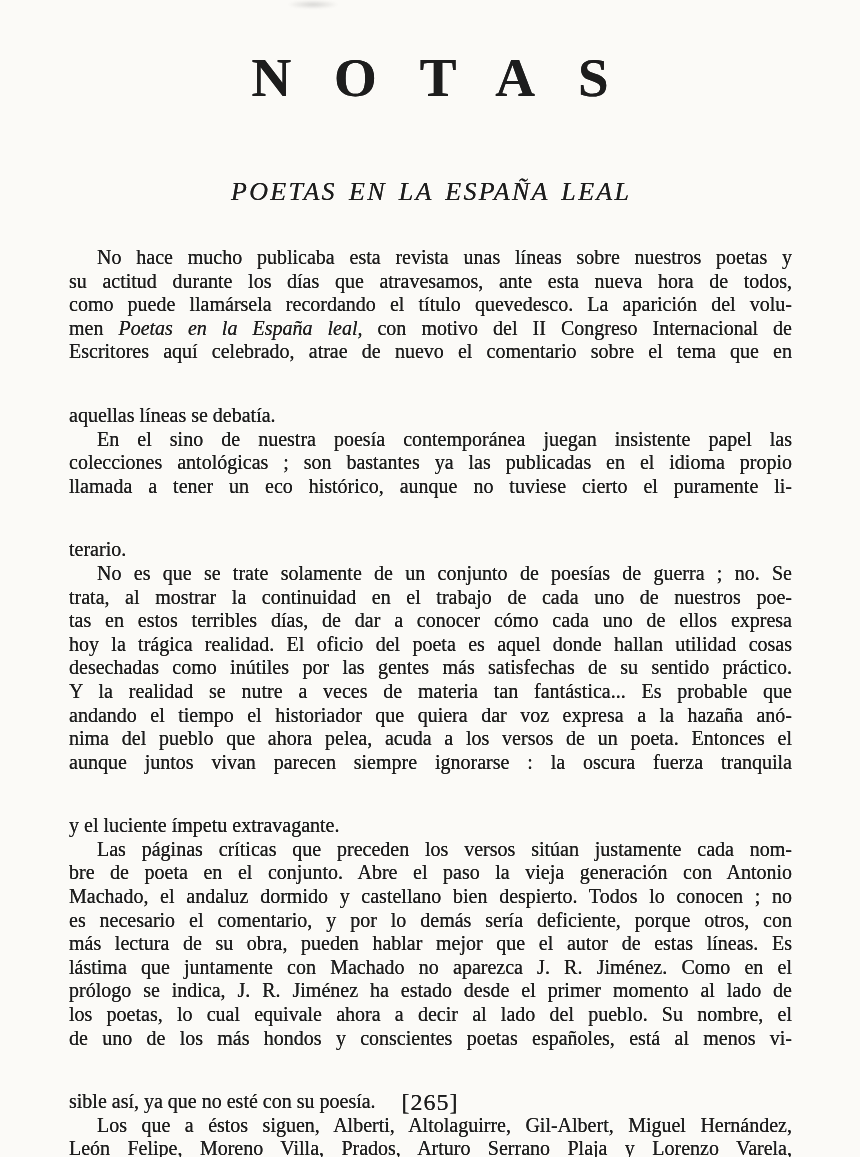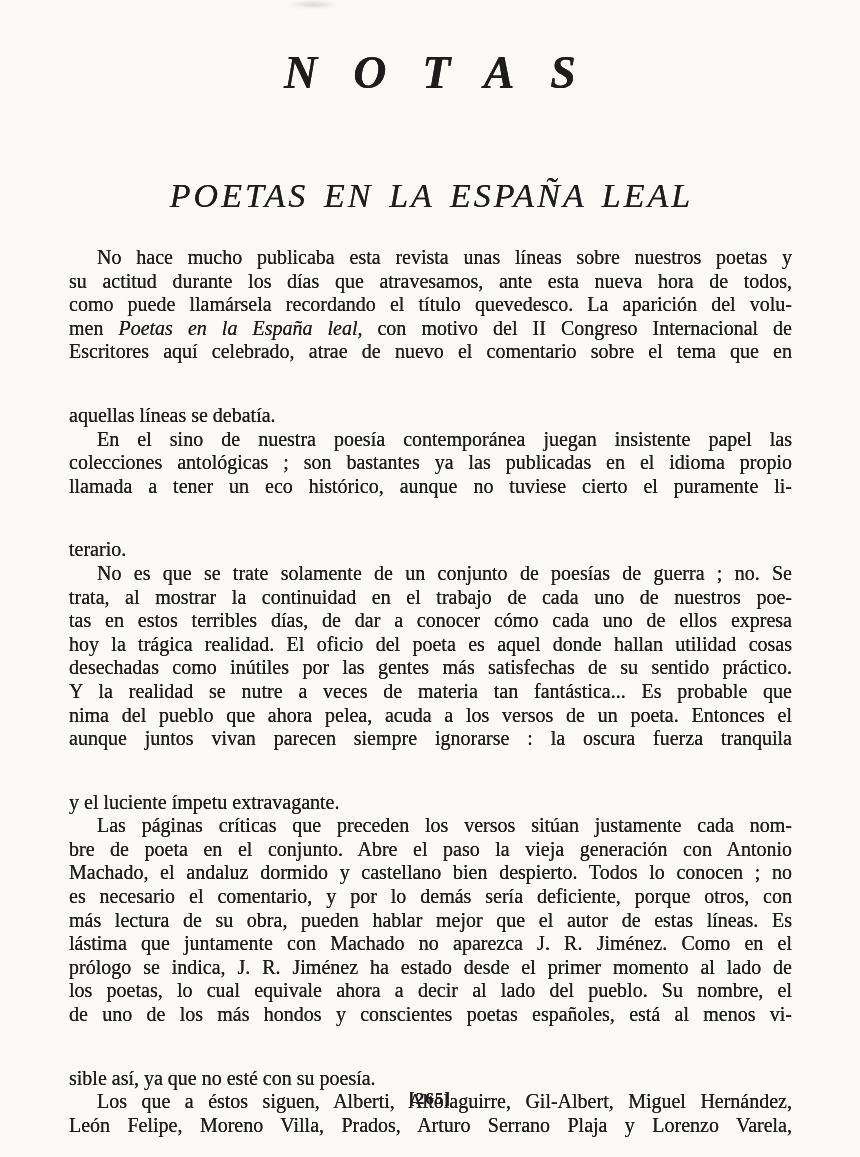--- a/index.html
+++ b/index.html
@@ -19,37 +19,36 @@
     width: 52px; height: 9px;
     background: radial-gradient(ellipse at center, rgba(90,90,90,.45), rgba(120,120,120,0) 70%);
     filter: blur(1px);
     opacity: .5;
   }
   .title {
     position: absolute;
     top: 50px; left: 0; right: 0;
     margin: 0;
     text-align: center;
-    font-size: 46px;
+    font-size: 55px;
     font-weight: bold;
     line-height: 1;
     letter-spacing: 0;
-    font-style: italic;
   }
   .title .spread {
     letter-spacing: 0.78em;
     margin-right: -0.78em; 
     text-shadow: 0 0 .5px currentColor;
   }
   .subtitle {
     position: absolute;
     top: 179px; left: 0; right: 0;
     margin: 0;
     text-align: center;
-    font-size: 34px;
+    font-size: 26px;
     font-style: italic;
     font-weight: normal;
     line-height: 1;
   }
   .subtitle .spread {
     letter-spacing: 0.09em;
     word-spacing: 0.12em;
     margin-right: -0.09em;
     text-shadow: 0 0 .6px currentColor;
   }
@@ -71,22 +70,22 @@
     margin-top: 40px;
   }
   .para .line:first-child {
     text-indent: 28px;
   }
   .seg.italic { font-style: italic; margin-top: 21px; }
   .page-number {
     position: absolute;
     top: 1089px; left: 0; right: 0;
     text-align: center;
-    font-size: 17px;
-    font-weight: bold;
+    font-size: 24px;
+    font-weight: normal;
     letter-spacing: 1px;
     text-shadow: 0 0 .4px currentColor;
   }
 </style>
 </head>
 <body>
 
 <div class="page">
   <div class="artifact-top"></div>
 
@@ -109,20 +108,21 @@
         <div class="line"><span class="seg">llamada a tener un eco histórico, aunque no tuviese cierto el puramente li-</span></div>
         <div class="line last"><span class="seg">terario.</span></div>
       </div>
       <div class="para">
         <div class="line"><span class="seg">No es que se trate solamente de un conjunto de poesías de guerra ; no. Se</span></div>
         <div class="line"><span class="seg">trata, al mostrar la continuidad en el trabajo de cada uno de nuestros poe-</span></div>
         <div class="line"><span class="seg">tas en estos terribles días, de dar a conocer cómo cada uno de ellos expresa</span></div>
         <div class="line"><span class="seg">hoy la trágica realidad. El oficio del poeta es aquel donde hallan utilidad cosas</span></div>
         <div class="line"><span class="seg">desechadas como inútiles por las gentes más satisfechas de su sentido práctico.</span></div>
         <div class="line"><span class="seg">Y la realidad se nutre a veces de materia tan fantástica... Es probable que</span></div>
+        <div class="line"><span class="seg">andando el tiempo el historiador que quiera dar voz expresa a la hazaña anó-</span></div>
         <div class="line"><span class="seg">nima del pueblo que ahora pelea, acuda a los versos de un poeta. Entonces el</span></div>
         <div class="line"><span class="seg">aunque juntos vivan parecen siempre ignorarse : la oscura fuerza tranquila</span></div>
         <div class="line last"><span class="seg">y el luciente ímpetu extravagante.</span></div>
       </div>
       <div class="para">
         <div class="line"><span class="seg">Las páginas críticas que preceden los versos sitúan justamente cada nom-</span></div>
         <div class="line"><span class="seg">bre de poeta en el conjunto. Abre el paso la vieja generación con Antonio</span></div>
         <div class="line"><span class="seg">Machado, el andaluz dormido y castellano bien despierto. Todos lo conocen ; no</span></div>
         <div class="line"><span class="seg">es necesario el comentario, y por lo demás sería deficiente, porque otros, con</span></div>
         <div class="line"><span class="seg">más lectura de su obra, pueden hablar mejor que el autor de estas líneas. Es</span></div>

